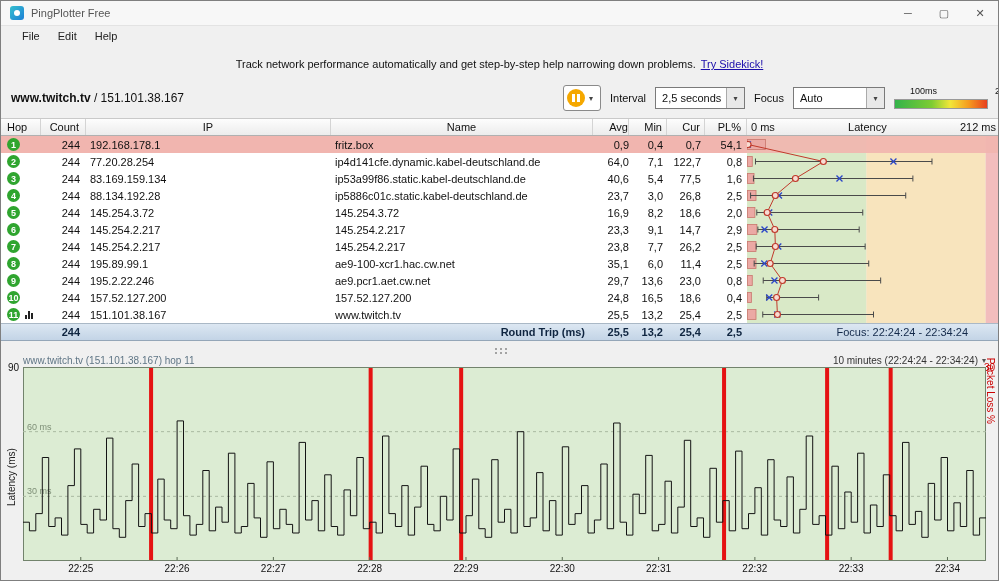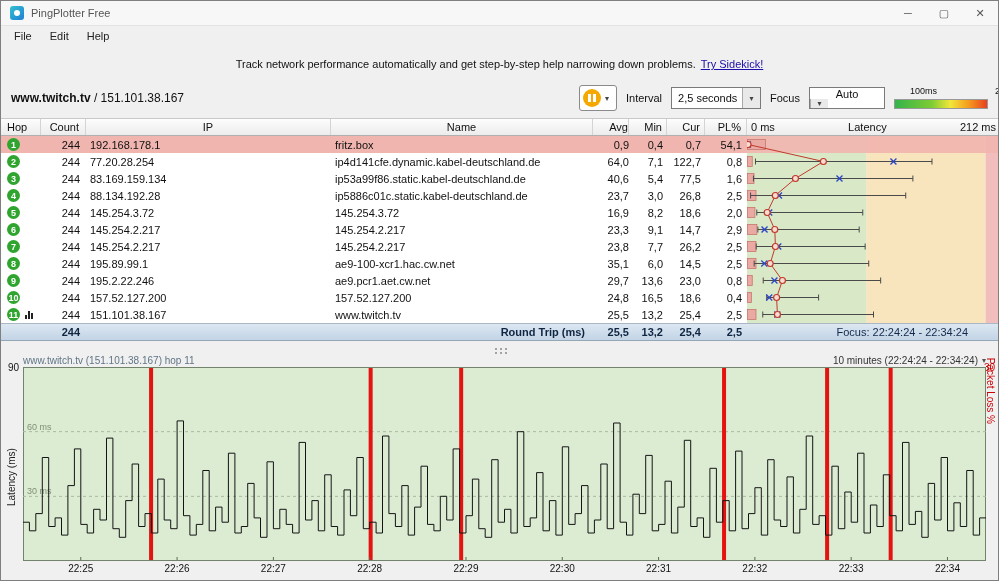--- a/index.html
+++ b/index.html
@@ -9,40 +9,40 @@
   
   .titlebar{position:absolute;left:0;top:0;right:0;height:24px;background:#f7f7f7;
     display:flex;align-items:center;border-bottom:1px solid #e3e3e3;}
   .logo{width:14px;height:14px;margin:0 7px 0 9px;border-radius:3px;
     background:linear-gradient(135deg,#35c0cf,#1d7fd6);position:relative;flex:none;}
   .logo::after{content:"";position:absolute;left:4px;top:4px;width:6px;height:6px;border-radius:50%;background:#fff;}
   .title-text{font-size:11px;color:#555;}
   .win-controls{margin-left:auto;display:flex;height:100%;}
   .win-btn{width:36px;display:flex;align-items:center;justify-content:center;color:#555;font-size:11px;cursor:default;}
   
-  .menubar{position:absolute;top:24px;left:0;right:0;height:22px;display:flex;align-items:center;padding-left:4px;}
+  .menubar{position:absolute;top:24px;left:0;right:0;height:22px;display:flex;align-items:center;padding-left:12px;}
   .menu-item{padding:2px 9px;font-size:11px;color:#222;}
   
   .banner{position:absolute;top:50px;left:0;right:0;height:26px;display:flex;align-items:center;justify-content:center;font-size:11px;color:#111;}
   .banner .link{color:#1a0dab;text-decoration:underline;margin-left:5px;cursor:pointer;}
   
   .targetbar{position:absolute;top:80px;left:0;right:0;height:34px;display:flex;align-items:center;padding:0 10px;box-sizing:border-box;}
   .target-title{font-size:12px;}
   .target-host{font-weight:bold;}
   .tb-controls{margin-left:auto;display:flex;align-items:center;gap:9px;}
   .playbox{display:flex;align-items:center;border:1px solid #8a8a8a;border-radius:3px;background:#fff;height:24px;padding:0 3px;}
   .pause-circle{width:18px;height:18px;border-radius:50%;background:#f5a800;display:flex;align-items:center;justify-content:center;gap:2px;}
   .pause-circle i{display:block;width:3px;height:8px;background:#fff;}
   .playbox .dd-arrow{font-size:8px;color:#444;padding:0 4px;}
   .ctl-label{font-size:11px;}
   .select{display:flex;align-items:center;height:22px;border:1px solid #7a7a7a;background:#fff;font-size:11px;box-sizing:border-box;}
   .select .val{padding:0 6px;flex:1;white-space:nowrap;overflow:hidden;}
   .select .dd{width:17px;align-self:stretch;background:#e9e9e9;border-left:1px solid #aaa;display:flex;align-items:center;justify-content:center;font-size:8px;color:#444;}
   .select.sel-interval{width:90px;}
-  .select.sel-focus{width:76px;flex-direction:column;}
+  .select.sel-focus{width:92px;}
   .legend{width:94px;position:relative;height:24px;flex:none;}
   .legend .t1{position:absolute;top:0;left:16px;font-size:9px;}
   .legend .t2{position:absolute;top:0;left:56px;font-size:9px;margin-left:45px;}
   .legend .bar{position:absolute;left:0;right:0;top:13px;height:8px;border:1px solid #999;
     background:linear-gradient(to right,#33b34a 0%,#7ecc33 40%,#f2e63a 60%,#f59b1e 80%,#e8401f 100%);}
   
   .thead{position:absolute;top:117px;left:0;width:999px;height:18px;display:flex;align-items:stretch;
     background:linear-gradient(#fdfdfd,#ececec);border-top:1px solid #c9c9c9;border-bottom:1px solid #b0b0b0;font-size:11px;box-sizing:border-box;}
   .th{border-right:1px solid #d4d4d4;display:flex;align-items:center;box-sizing:border-box;}
   .td{display:flex;align-items:center;height:100%;box-sizing:border-box;overflow:hidden;white-space:nowrap;}
@@ -250,21 +250,21 @@
       </div>
       <div class="trow">
         <div class="td c-hop">
           <span class="hopb">8</span>
         </div>
         <div class="td c-count">244</div>
         <div class="td c-ip">195.89.99.1</div>
         <div class="td c-name">ae9-100-xcr1.hac.cw.net</div>
         <div class="td c-avg">35,1</div>
         <div class="td c-min">6,0</div>
-        <div class="td c-cur">14,5</div>
+        <div class="td c-cur">11,4</div>
         <div class="td c-pl">2,5</div>
       </div>
       <div class="trow">
         <div class="td c-hop">
           <span class="hopb">9</span>
         </div>
         <div class="td c-count">244</div>
         <div class="td c-ip">195.2.22.246</div>
         <div class="td c-name">ae9.pcr1.aet.cw.net</div>
         <div class="td c-avg">29,7</div>

